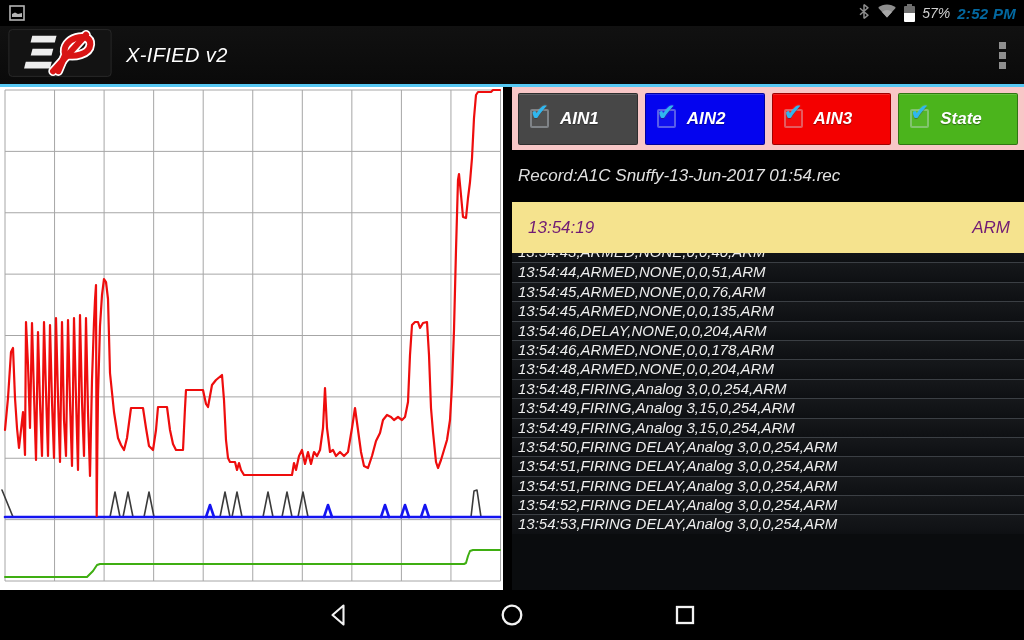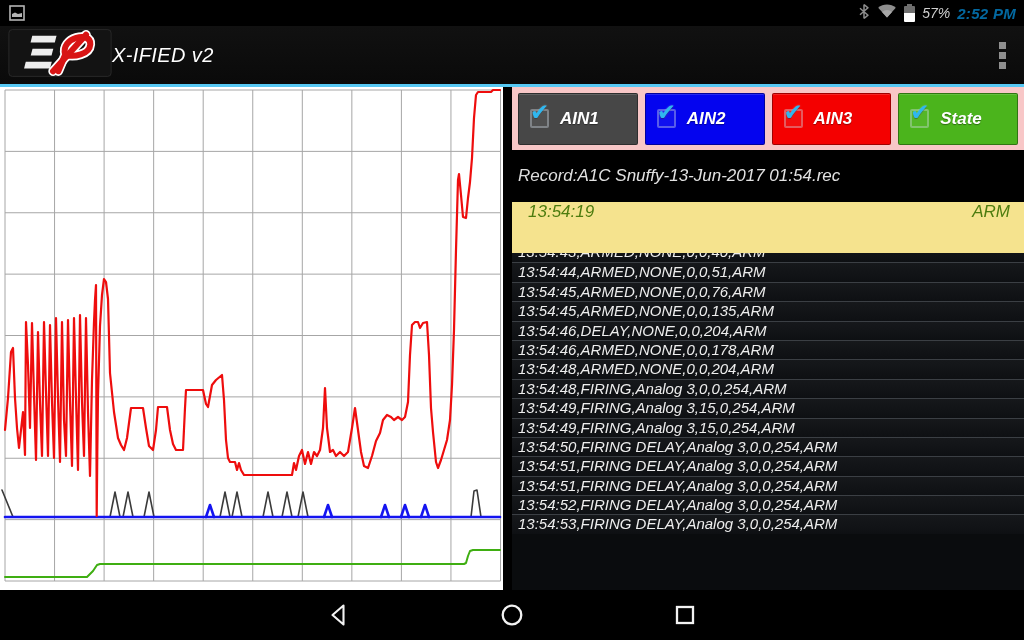--- a/index.html
+++ b/index.html
@@ -14,21 +14,21 @@
   .sb-right{margin-left:auto;display:flex;align-items:center;gap:7px;}
   .sb-pct{color:#cfcfcf;font-size:14px;}
   .sb-time{color:#0369a1;font-size:15px;font-weight:700;letter-spacing:.3px;}
   .battery{position:relative;width:11px;height:16px;margin-top:1px;
            background:linear-gradient(to bottom,#6f6f6f 0 43%,#ffffff 43% 100%);border-radius:1px;}
   .battery::before{content:"";position:absolute;top:-2px;left:3px;width:5px;height:2px;background:#6f6f6f;}
 
   
   .app-bar{position:absolute;left:0;top:26px;width:1024px;height:58px;
            background:linear-gradient(#111 0%,#0a0a0a 100%);display:flex;align-items:center;padding-left:8px;}
-  .app-title{color:#fff;font-size:20px;letter-spacing:.4px;}
+  .app-title{color:#fff;font-size:20px;margin-left:14px;letter-spacing:.4px;}
   .overflow{margin-left:auto;margin-right:10px;display:flex;flex-direction:column;gap:3px;
             padding:8px;cursor:pointer;}
   .overflow i{display:block;width:7px;height:7px;background:#8f8f8f;}
   .accent{position:absolute;left:0;top:84px;width:1024px;height:3px;background:#56c8f3;}
 
   
   .chart-panel{position:absolute;left:0;top:87px;width:503px;height:503px;background:#fff;}
   .chart-panel svg{display:block;width:503px;height:503px;}
 
   
@@ -39,22 +39,22 @@
   .cb{position:relative;width:19px;height:19px;border:2px solid rgba(205,215,225,.38);border-radius:2px;
       background:rgba(255,255,255,.05);}
   .check{position:absolute;left:-2px;top:-10px;font-size:23px;line-height:23px;color:#2fb7ef;
          font-family:"DejaVu Sans",sans-serif;text-shadow:0 1px 1px rgba(0,0,0,.35),0 0 2px rgba(255,255,255,.35);}
   .tlabel{color:#fff;font-size:17px;font-weight:700;text-shadow:0 1px 1px rgba(0,0,0,.4);}
 
   .record-row{height:52px;background:#000;display:flex;align-items:center;color:#dcdcdc;font-size:17px;}
   .record-label{padding-left:6px;}
   .record-file{flex:1;padding-right:26px;color:#e2e2e2;}
 
-  .highlight-row{height:51px;background:#f5e38e;display:flex;justify-content:space-between;
-                 padding:0 14px 0 16px;color:#4d7c0f;font-size:17px;}
+  .highlight-row{height:51px;background:#f5e38e;display:flex;align-items:center;justify-content:space-between;
+                 padding:0 14px 0 16px;color:#701a75;font-size:17px;}
 
   .log-list{height:337px;overflow:hidden;background:#0a0c0e;}
   .log-row{height:19.4px;line-height:18px;padding-left:6px;font-size:15px;color:#ededed;
            background:linear-gradient(#16181b,#0e1013);border-top:1px solid #3b3f44;white-space:nowrap;cursor:default;}
   .log-row.clipped{margin-top:-10px;border-top:none;}
 
   
   .nav-bar{position:absolute;left:0;top:590px;width:1024px;height:50px;background:#000;
            display:flex;align-items:center;justify-content:center;gap:148px;}
   .nav-btn{width:25px;height:25px;display:flex;align-items:center;justify-content:center;cursor:pointer;}

